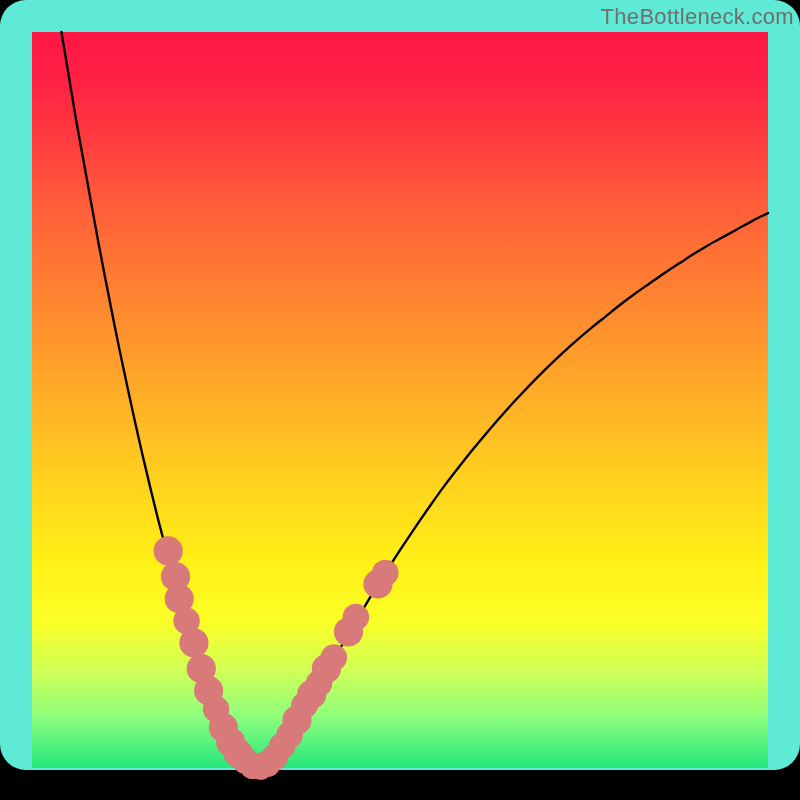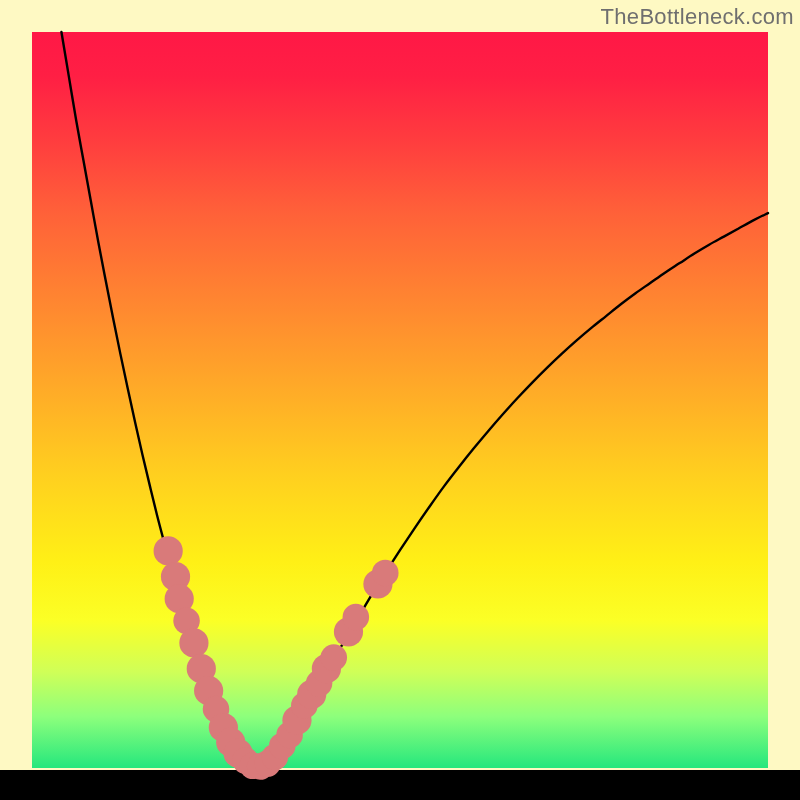--- a/index.html
+++ b/index.html
@@ -8,21 +8,22 @@
     width: 800px;
     height: 800px;
     overflow: hidden;
     background: #000;
     font-family: Arial, Helvetica, sans-serif;
   }
   .frame {
     position: relative;
     width: 800px;
     height: 770px;
-    background: #fef9c3;
+    background: #5eead4;
+    border-radius: 26px;
   }
   .plot {
     position: absolute;
     left: 32px;
     top: 32px;
     width: 736px;
     height: 736px;
     background: linear-gradient(to bottom,
       #ff1846 0%,
       #ff1f44 6%,

